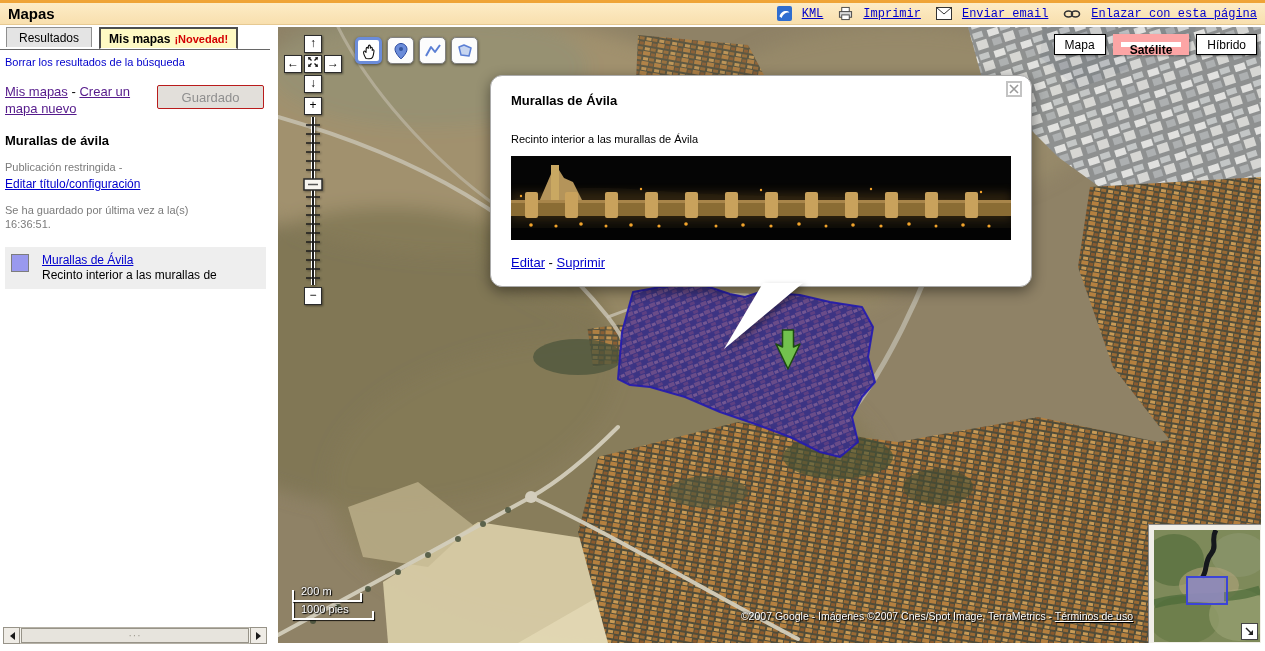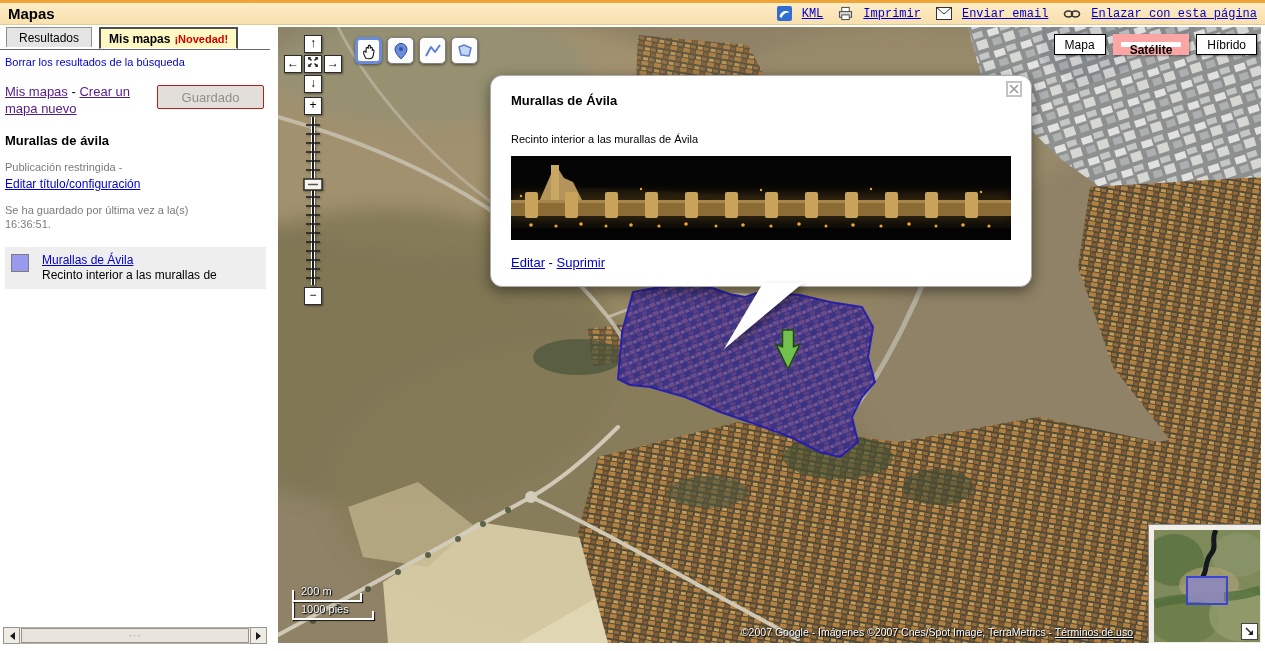--- a/index.html
+++ b/index.html
@@ -90,21 +90,21 @@
     border:2px solid #c3c3c3; display:flex; align-items:center; justify-content:center; cursor:pointer; }
 
   
   .scalebar { position:absolute; left:14px; bottom:17px; z-index:10; color:#fff; font-size:11px;
     width:110px; height:40px; text-shadow:0 0 2px #000, 1px 1px 1px #000; }
   .scalebar .bar { position:absolute; background:#fff; box-shadow:1px 1px 1px rgba(0,0,0,.8); }
   .sb-label1 { position:absolute; left:9px; top:-1px; }
   .sb-label2 { position:absolute; left:9px; top:17px; }
 
   
-  .copyright { position:absolute; right:128px; bottom:5px; z-index:10; color:#fff; font-size:10.5px;
+  .copyright { position:absolute; right:128px; bottom:21px; z-index:10; color:#fff; font-size:10.5px;
     text-shadow:0 0 2px #000, 1px 1px 1px #000; white-space:nowrap; }
   .copyright a { color:#fff; text-decoration:underline; }
 
   
   .minimap { position:absolute; right:0; bottom:0; width:113px; height:119px; background:#f0eee7;
     border-left:1px solid #8a8a8a; border-top:1px solid #8a8a8a; padding:5px 0 0 5px; z-index:25; }
   .mini-collapse { position:absolute; right:3px; bottom:3px; width:17px; height:17px; background:#fff;
     border:1px solid #444; display:flex; align-items:center; justify-content:center; cursor:pointer; }
 </style>
 </head>

